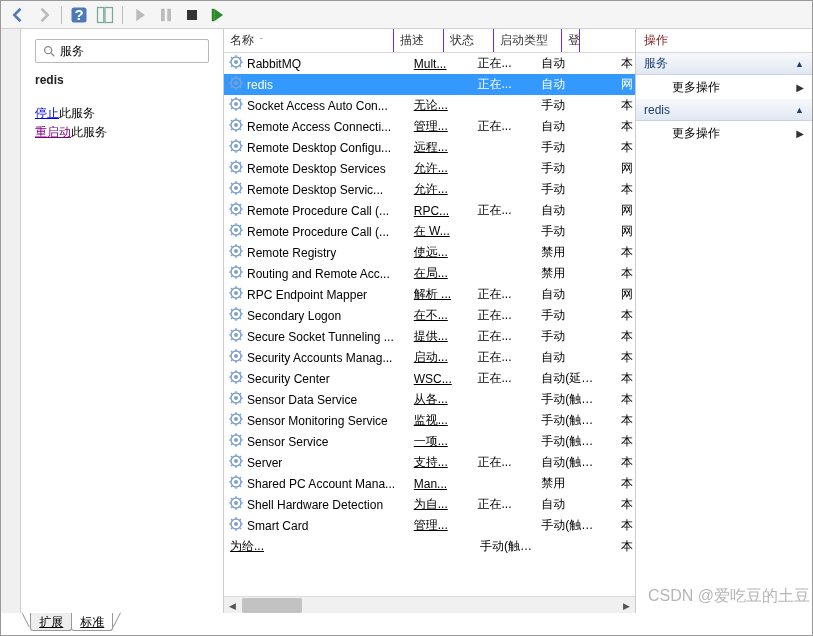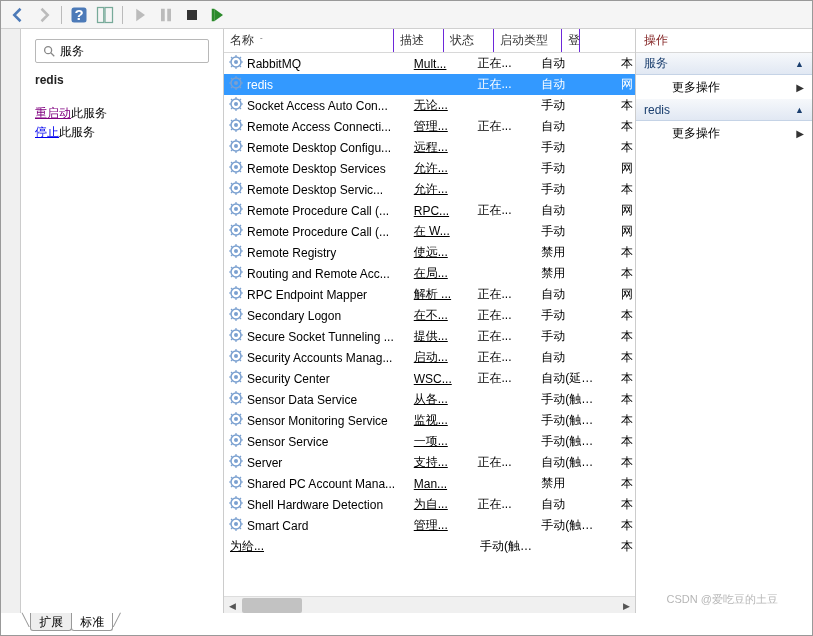--- a/index.html
+++ b/index.html
@@ -49,25 +49,25 @@
   .hscroll-arrow.r { right: 0; }
   
   .actions-panel { width: 176px; background: #fff; }
   .actions-header { height: 24px; display: flex; align-items: center; padding: 0 8px; border-bottom: 1px solid #d8d8d8; color: #7f1d1d; }
   .act-group-hdr { height: 22px; background: linear-gradient(to bottom, #f6f8fb, #e1e8f3); display: flex; align-items: center; justify-content: space-between; padding: 0 8px; border-bottom: 1px solid #c5d3e6; color: #1a3e6e; cursor: pointer; }
   .act-item { height: 24px; display: flex; align-items: center; justify-content: space-between; padding: 0 8px 0 36px; cursor: pointer; }
   .arrow-up { font-size: 9px; color: #1a3e6e; }
   .arrow-right { font-size: 10px; color: #333; }
   
   .tabs-bar { position: absolute; bottom: 0; left: 20px; height: 22px; display: flex; align-items: flex-start; }
-  .tab { height: 18px; padding: 1px 8px 16px; border: 1px solid #999; border-top: none; background: #fff; margin-right: -1px; cursor: pointer; border-radius: 0 0 3px 3px; }
+  .tab { height: 18px; padding: 1px 8px 16px; border: 1px solid #999; border-top: none; background: #fff; margin-right: -1px; cursor: pointer; border-radius: 0 0 3px 3px; text-decoration: underline; }
   .tab.inactive { background: #eee; }
   .tab-slash { color: #999; margin: 0 1px; }
   
-  .watermark { position: absolute; right: 34px; bottom: 28px; color: rgba(120,120,120,0.55); font-size: 11px; font-family: sans-serif; pointer-events: none; }
+  .watermark { position: absolute; right: 2px; bottom: 28px; color: rgba(120,120,120,0.55); font-size: 16px; font-family: sans-serif; pointer-events: none; }
   
   ::-webkit-scrollbar { width: 17px; }
   ::-webkit-scrollbar-track { background: #f0f0f0; }
   ::-webkit-scrollbar-thumb { background: #c2c2c2; border: 2px solid #f0f0f0; border-radius: 3px; }
   ::-webkit-scrollbar-button { background: #f0f0f0; height: 17px; display: block; }
 </style>
 </head>
 <body>
 
 <div class="toolbar">
@@ -125,22 +125,22 @@
 
     <div class="left-panel">
       <div class="search-row">
         <svg viewBox="0 0 16 16">
             <circle cx="7" cy="7" r="4" fill="none" stroke="#888" stroke-width="1.5"></circle>
             <line x1="10" y1="10" x2="14" y2="14" stroke="#888" stroke-width="1.5"></line>
           </svg>
         <span>服务</span>
       </div>
       <div class="svc-title">redis</div>
+      <div class="link-row"><span class="svc-link">停止</span><span>此服务</span></div>
       <div class="link-row"><span class="svc-link2">重启动</span><span>此服务</span></div>
-      <div class="link-row"><span class="svc-link">停止</span><span>此服务</span></div>
     </div>
 
     <div class="grid-panel">
       <div class="grid-header">
         <div class="gh-cell c-name">
             <span>名称</span>
             <span class="sort">ˆ</span>
           </div>
         <div class="gh-cell c-desc">描述</div>
         <div class="gh-cell c-status">状态</div>

